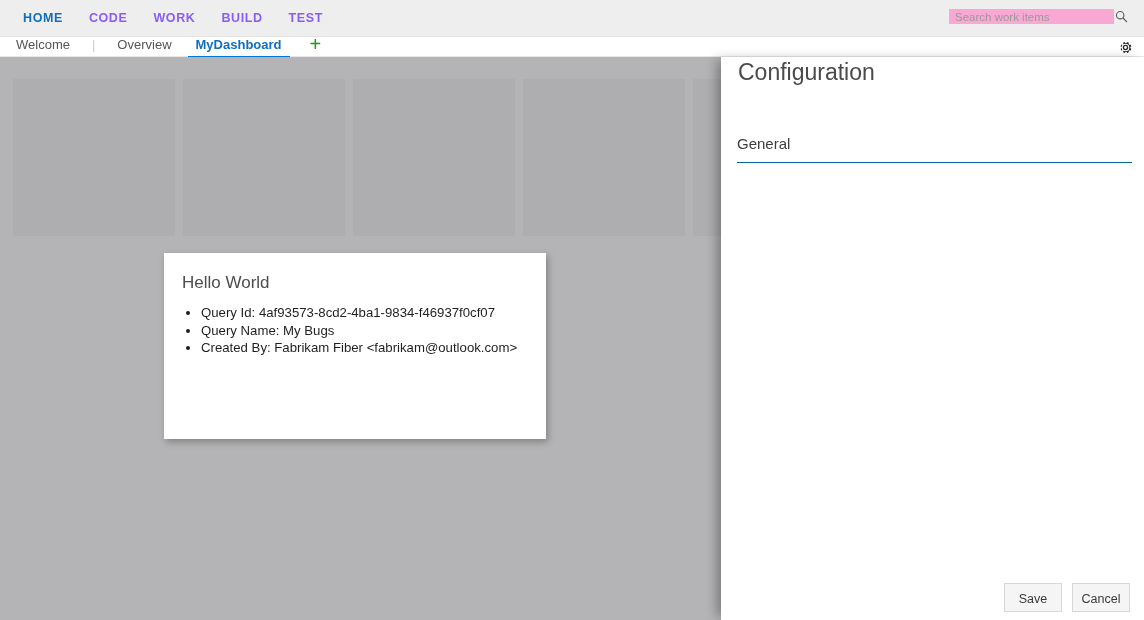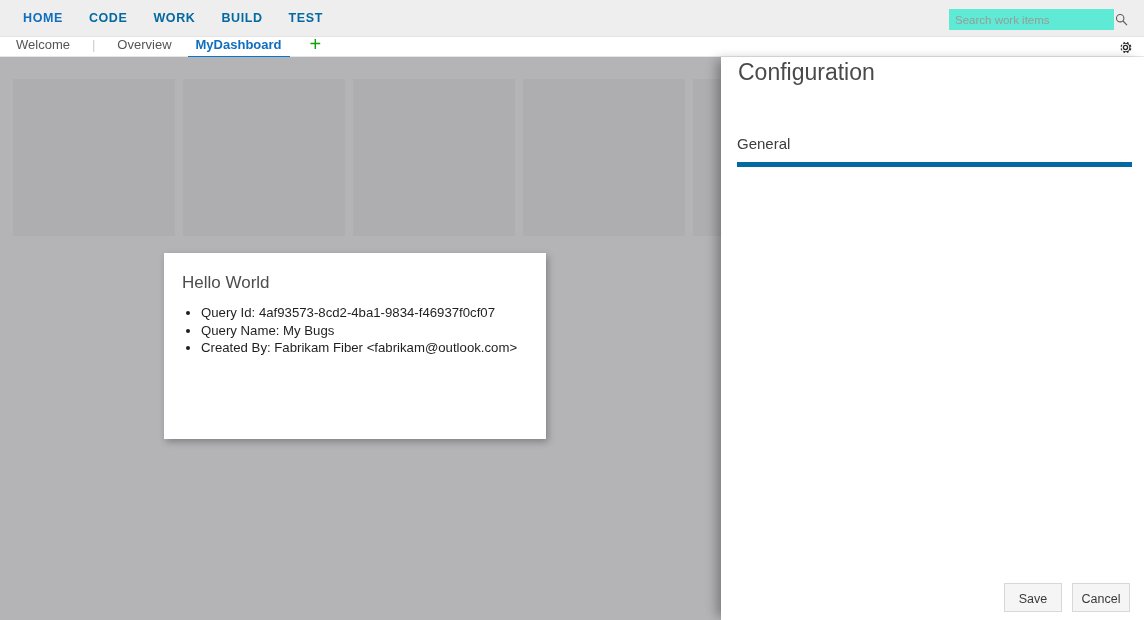--- a/index.html
+++ b/index.html
@@ -35,39 +35,39 @@
     position: absolute;
     left: 10px;
     top: 0;
     height: 37px;
     display: flex;
     align-items: center;
   }
   .hub-item {
     font-size: 12.5px;
     letter-spacing: 0.6px;
-    color: #0369a1;
+    color: #8b5cf6;
     padding: 0 13px;
     line-height: 37px;
     cursor: pointer;
     white-space: nowrap;
   }
   .hub-item.active {
     color: #106ebe;
     font-weight: bold;
   }
   .hub-item.bold-caps { font-weight: bold; }
 
   .search-wrap {
     position: absolute;
     right: 30px;
     top: 9px;
     width: 165px;
-    height: 21px;
-    background: #5eead4;
+    height: 15px;
+    background: #f9a8d4;
     display: flex;
     align-items: center;
     gap: 36px;
   }
   .search-input {
     border: none;
     outline: none;
     background: transparent;
     font-family: "Liberation Sans", sans-serif;
     font-size: 11.5px;
@@ -223,21 +223,21 @@
   }
   .section {
     margin: 0 12px 0 16px;
   }
   .section-general { margin-top: 49px; }
   .section-data { margin-top: 31px; }
   .section-head {
     font-size: 15px;
     color: #3d3d3d;
     padding-bottom: 10px;
-    border-bottom: 5px solid #0369a1;
+    border-bottom: 1px solid #0369a1;
   }
   .field-row {
     margin: 26px 0 0 16px;
     display: flex;
     align-items: center;
   }
   .field-label {
     font-size: 12.5px;
     color: #555555;
     margin-right: 6px;

